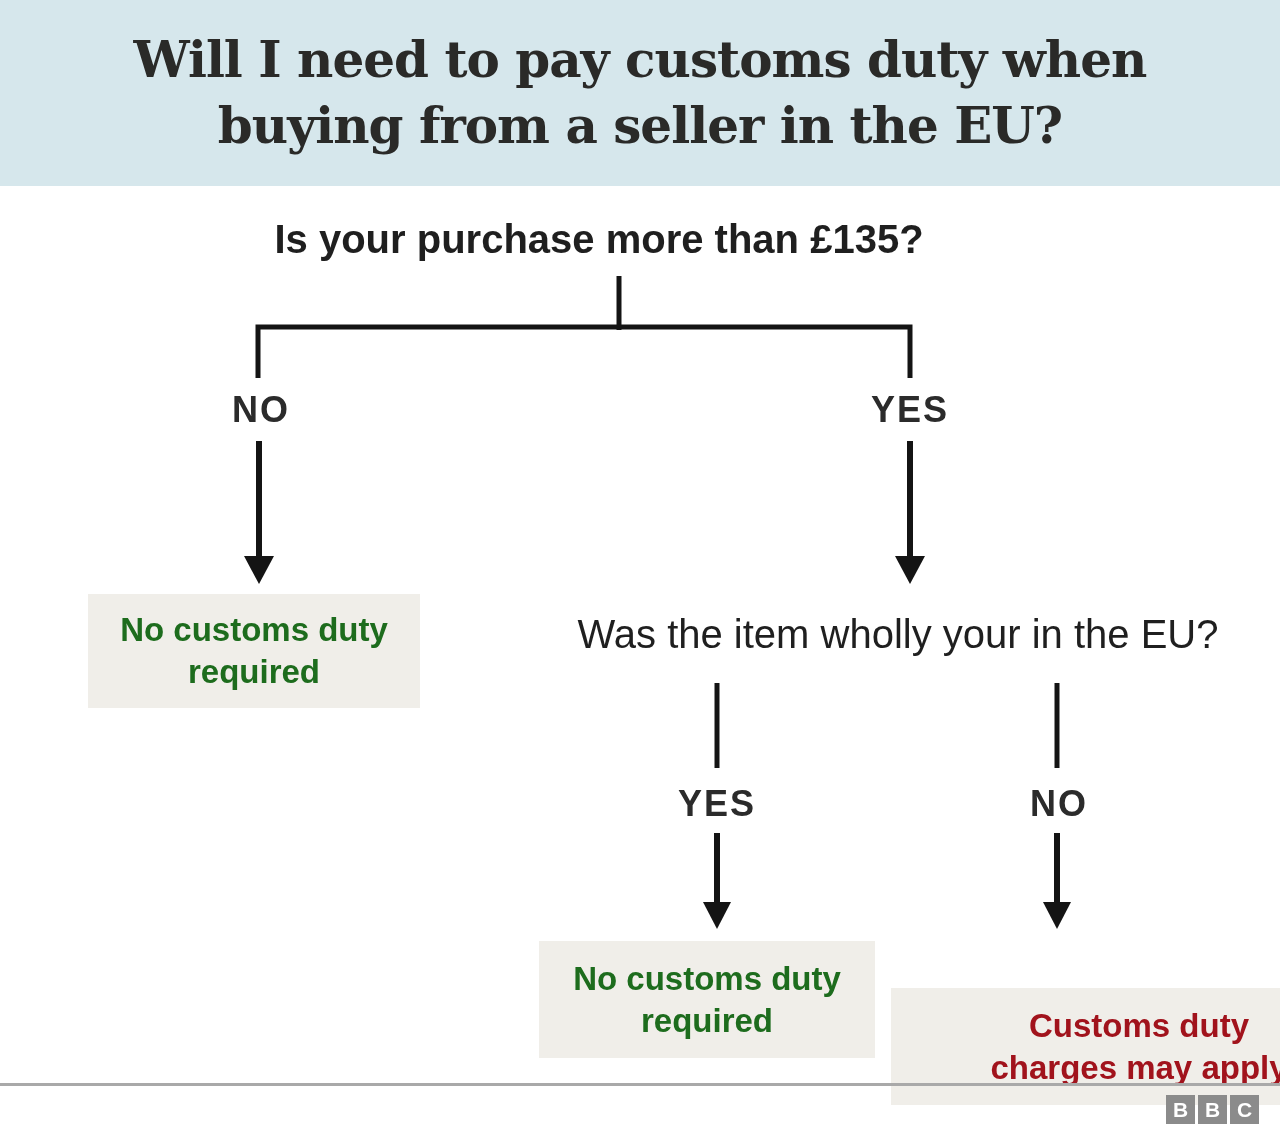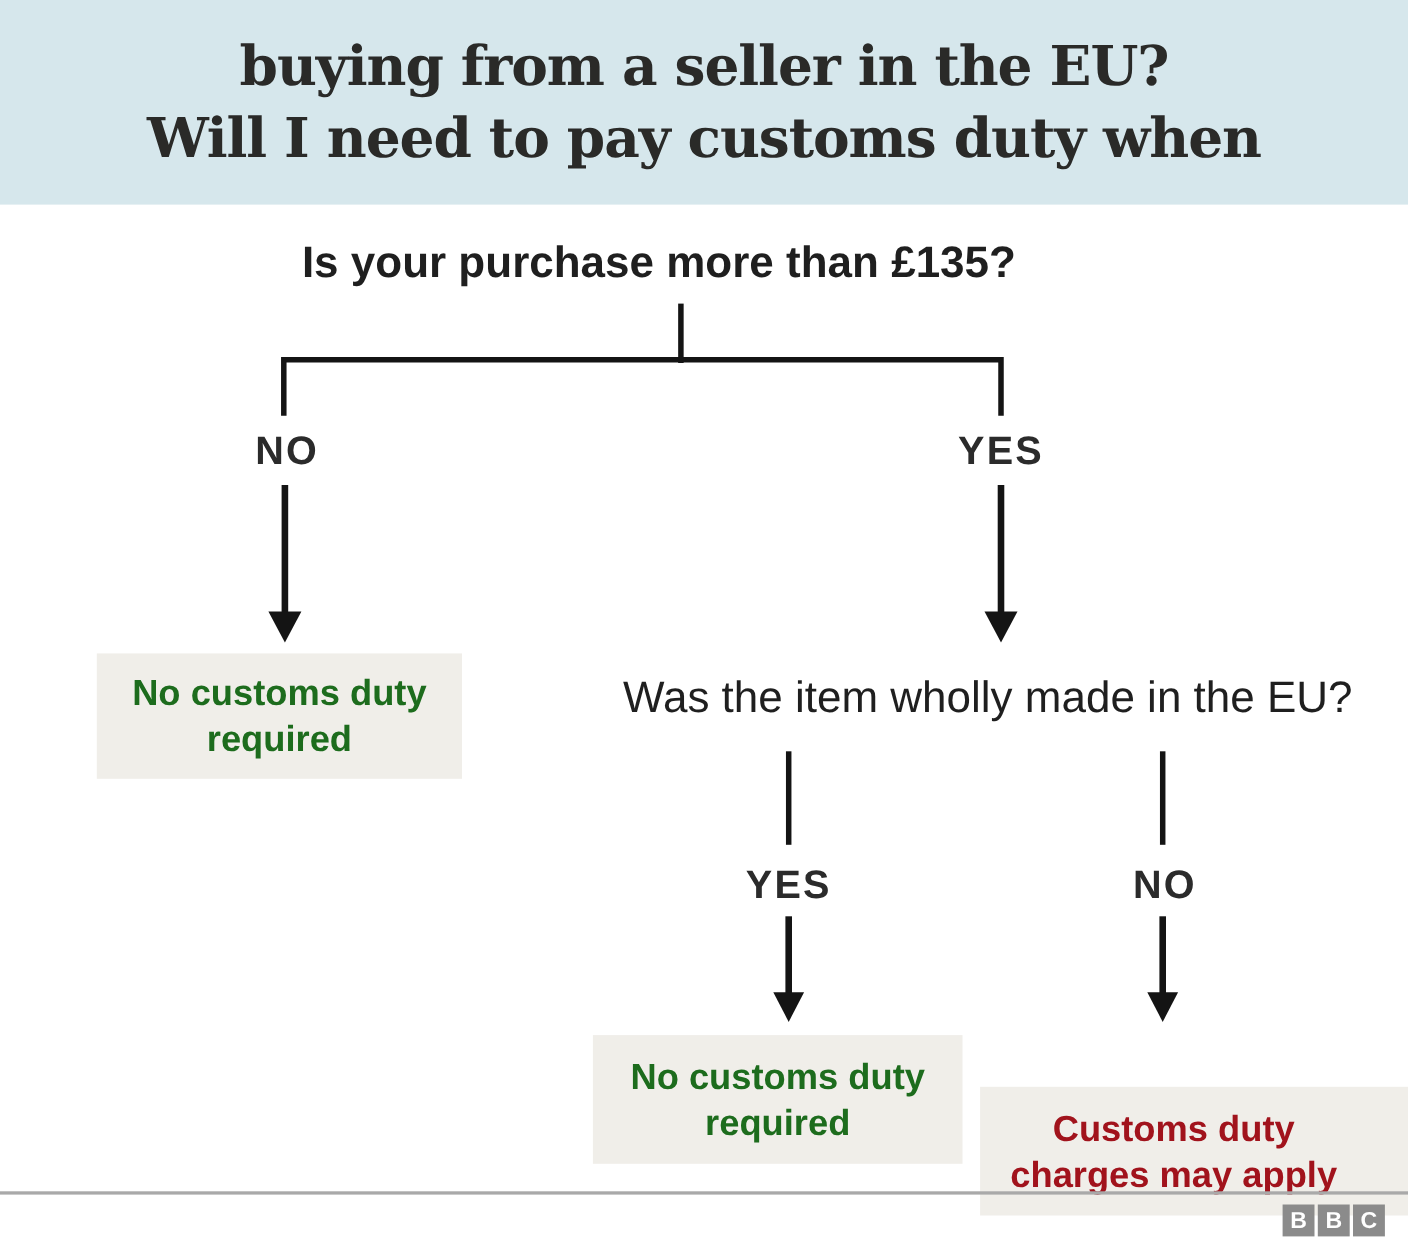--- a/index.html
+++ b/index.html
@@ -64,21 +64,21 @@
     font-size:36px;
     font-weight:700;
     letter-spacing:2px;
     color:#2b2b2b;
   }
 
   
   .outcome{
     position:absolute;
     background:var(--box-bg);
-    display:flex; align-items:center; justify-content:flex-start;
+    display:flex; align-items:center; justify-content:flex-end;
     text-align:center;
     font-weight:700;
     font-size:33px;
     line-height:1.27;
     padding:0 10px;
   }
   .outcome.good{color:var(--positive);}
   .outcome.bad{color:var(--negative);}
   #box-a{left:88px; top:594px; width:332px; height:114px;}
   #box-b{left:539px; top:941px; width:336px; height:117px;}
@@ -105,22 +105,22 @@
     display:flex; align-items:center; justify-content:center;
   }
 </style>
 </head>
 <body>
 
 <div class="canvas">
 
   <header class="header">
     <h1 class="title">
+      <span class="title-line">Will I need to pay customs duty when</span>
       <span class="title-line">buying from a seller in the EU?</span>
-      <span class="title-line">Will I need to pay customs duty when</span>
     </h1>
   </header>
 
   <svg class="connectors" viewBox="0 0 1280 1134">
 
     <path class="ln" stroke-width="5" d="M619 276 L619 330"></path>
 
     <path class="ln" stroke-width="5" d="M258 378 L258 327 L910 327 L910 378"></path>
 
     <path class="ln" stroke-width="6" d="M259 441 L259 560"></path>
@@ -142,21 +142,21 @@
   <div class="cx question q-bold" style="left:599px; top:217px;">Is your purchase more than £135?</div>
 
   <div class="cx branch-label" style="left:261px; top:389px;">NO</div>
 
   <div class="cx branch-label" style="left:910px; top:389px;">YES</div>
 
   <div id="box-a" class="outcome good">
     <span style="white-space:normal; display:block; max-width:312px;">No customs duty required</span>
   </div>
 
-  <div class="cx question" style="left:898px; top:612px;">Was the item wholly made in the EU?</div>
+  <div class="cx question" style="left:898px; top:612px;">Was the item wholly your in the EU?</div>
 
   <div class="cx branch-label" style="left:717px; top:783px;">YES</div>
 
   <div class="cx branch-label" style="left:1059px; top:783px;">NO</div>
 
   <div id="box-b" class="outcome good">
     <span style="white-space:normal; display:block; max-width:316px;">No customs duty required</span>
   </div>
 
   <div id="box-c" class="outcome bad">

